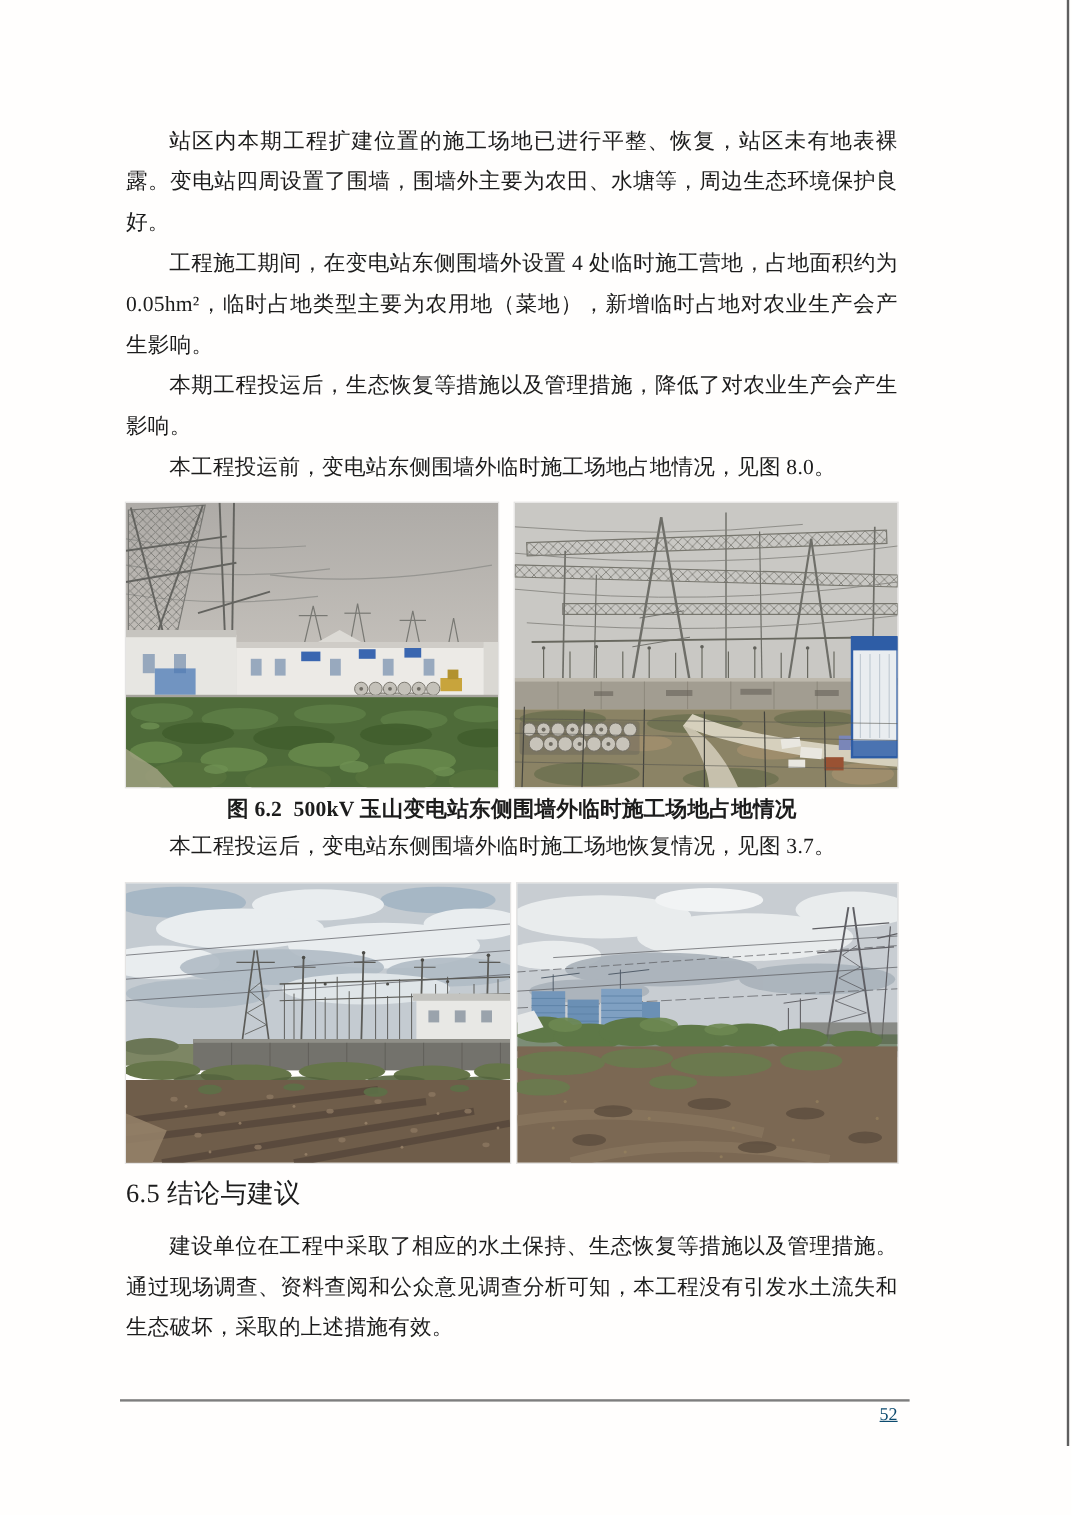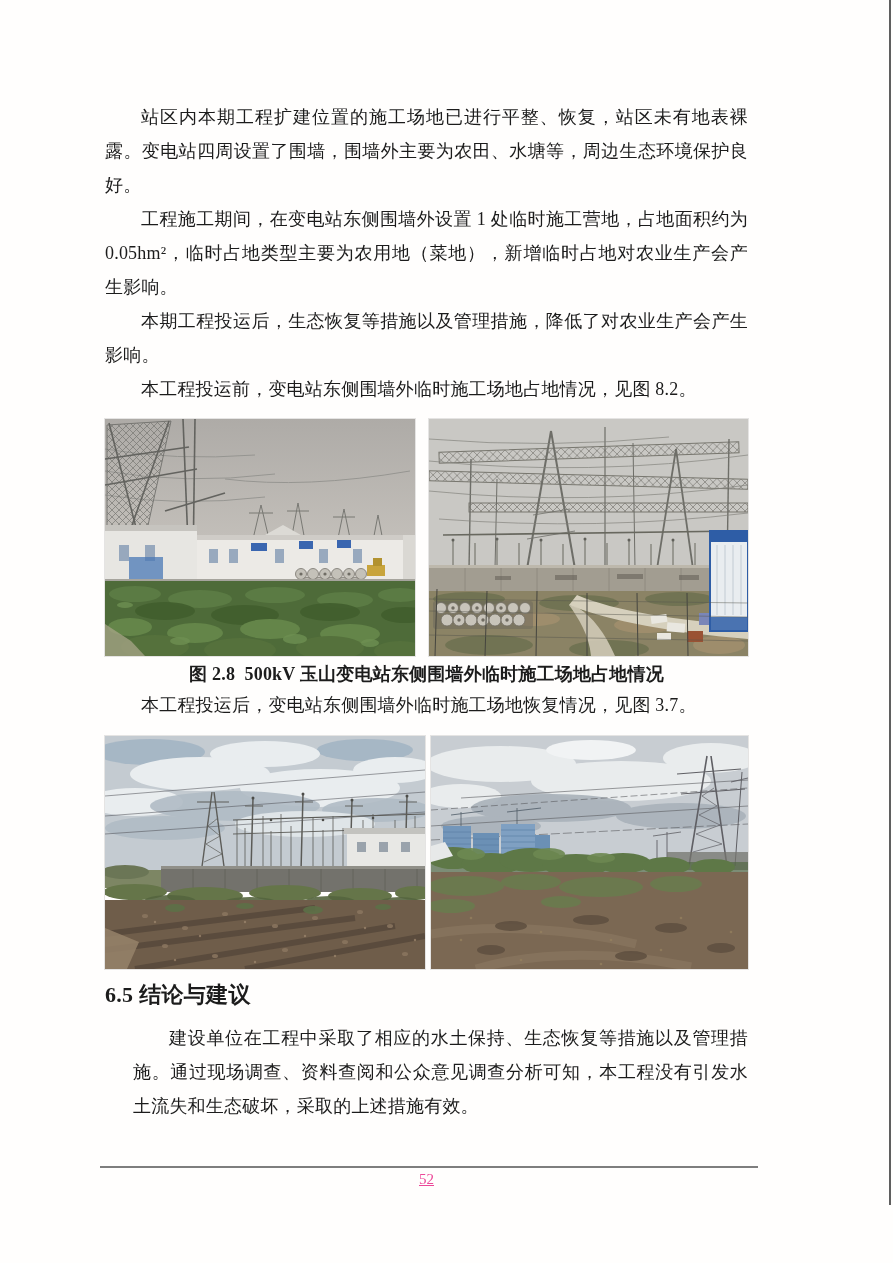--- a/index.html
+++ b/index.html
@@ -25,38 +25,38 @@
   .figure-row.row2 .gap{width:6px;}
   figure.photo{margin:0;padding:0;line-height:0;outline:1px solid rgba(110,110,110,0.18);}
   figure.photo svg{display:block;}
   .caption{
     font-weight:bold;font-size:18px;line-height:28px;
     text-align:center;white-space:pre-wrap;letter-spacing:0.2px;
   }
   .caption.c62{margin-top:4px;}
   .caption.c63{margin-top:6px;}
   .section-heading{
-    margin:8px 0 0 0;font-size:22px;font-weight:bold;line-height:36px;letter-spacing:0.3px;
+    margin:8px 0 0 0;font-size:22px;font-weight:normal;line-height:36px;letter-spacing:0.3px;
   }
-  .after-heading{margin-top:8px;margin-left:28px;}
+  .after-heading{margin-top:8px;}
   .footer-line{position:absolute;left:100px;top:1166px;width:658px;height:0;border-top:2px solid #7e7e7e;}
-  .page-number{position:absolute;left:105px;top:1171px;width:643px;text-align:center;font-size:15px;color:#ec4899;text-decoration:underline;}
+  .page-number{position:absolute;left:105px;top:1171px;width:643px;text-align:right;font-size:15px;color:#0c4a6e;text-decoration:underline;}
 </style>
 </head>
 <body>
 
 <div class="page">
   <div class="page-edge"></div>
 
   <div class="content">
 
     <p class="body-text">站区内本期工程扩建位置的施工场地已进行平整、恢复，站区未有地表裸露。变电站四周设置了围墙，围墙外主要为农田、水塘等，周边生态环境保护良好。</p>
-    <p class="body-text">工程施工期间，在变电站东侧围墙外设置 1 处临时施工营地，占地面积约为0.05hm²，临时占地类型主要为农用地（菜地），新增临时占地对农业生产会产生影响。</p>
+    <p class="body-text">工程施工期间，在变电站东侧围墙外设置 4 处临时施工营地，占地面积约为0.05hm²，临时占地类型主要为农用地（菜地），新增临时占地对农业生产会产生影响。</p>
     <p class="body-text">本期工程投运后，生态恢复等措施以及管理措施，降低了对农业生产会产生影响。</p>
-    <p class="body-text">本工程投运前，变电站东侧围墙外临时施工场地占地情况，见图 8.2。</p>
+    <p class="body-text">本工程投运前，变电站东侧围墙外临时施工场地占地情况，见图 8.0。</p>
 
     <div class="figure-row row1">
       <figure class="photo">
         <svg width="310" height="237" viewBox="0 0 310 237" xmlns="http://www.w3.org/2000/svg">
           <defs>
             <linearGradient id="gA" x1="0" y1="0" x2="0" y2="1">
               <stop offset="0" stop-color="#aeaba7"></stop>
                 <stop offset="1" stop-color="#cbc7c1"></stop>
             </linearGradient>
             <pattern id="hA" width="7" height="7" patternUnits="userSpaceOnUse">
@@ -298,21 +298,21 @@
           </g>
           <g stroke="#55554e" stroke-width="0.6" opacity="0.8">
             <path d="M0,180 L319,184"></path>
               <path d="M0,192 L319,198"></path>
               <path d="M0,216 L319,222"></path>
           </g>
         </svg>
       </figure>
     </div>
 
-    <div class="caption c62">图 2.8  500kV 玉山变电站东侧围墙外临时施工场地占地情况</div>
+    <div class="caption c62">图 6.2  500kV 玉山变电站东侧围墙外临时施工场地占地情况</div>
 
     <p class="body-text">本工程投运后，变电站东侧围墙外临时施工场地恢复情况，见图 3.7。</p>
 
     <div class="figure-row row2">
       <figure class="photo">
         <svg width="320" height="233" viewBox="0 0 320 233" xmlns="http://www.w3.org/2000/svg">
           <rect width="320" height="150" fill="#c4cbd1"></rect>
           <g fill="#9fb2c2" opacity="0.8">
             <ellipse cx="45" cy="16" rx="55" ry="13"></ellipse>
               <ellipse cx="260" cy="14" rx="48" ry="11"></ellipse>

